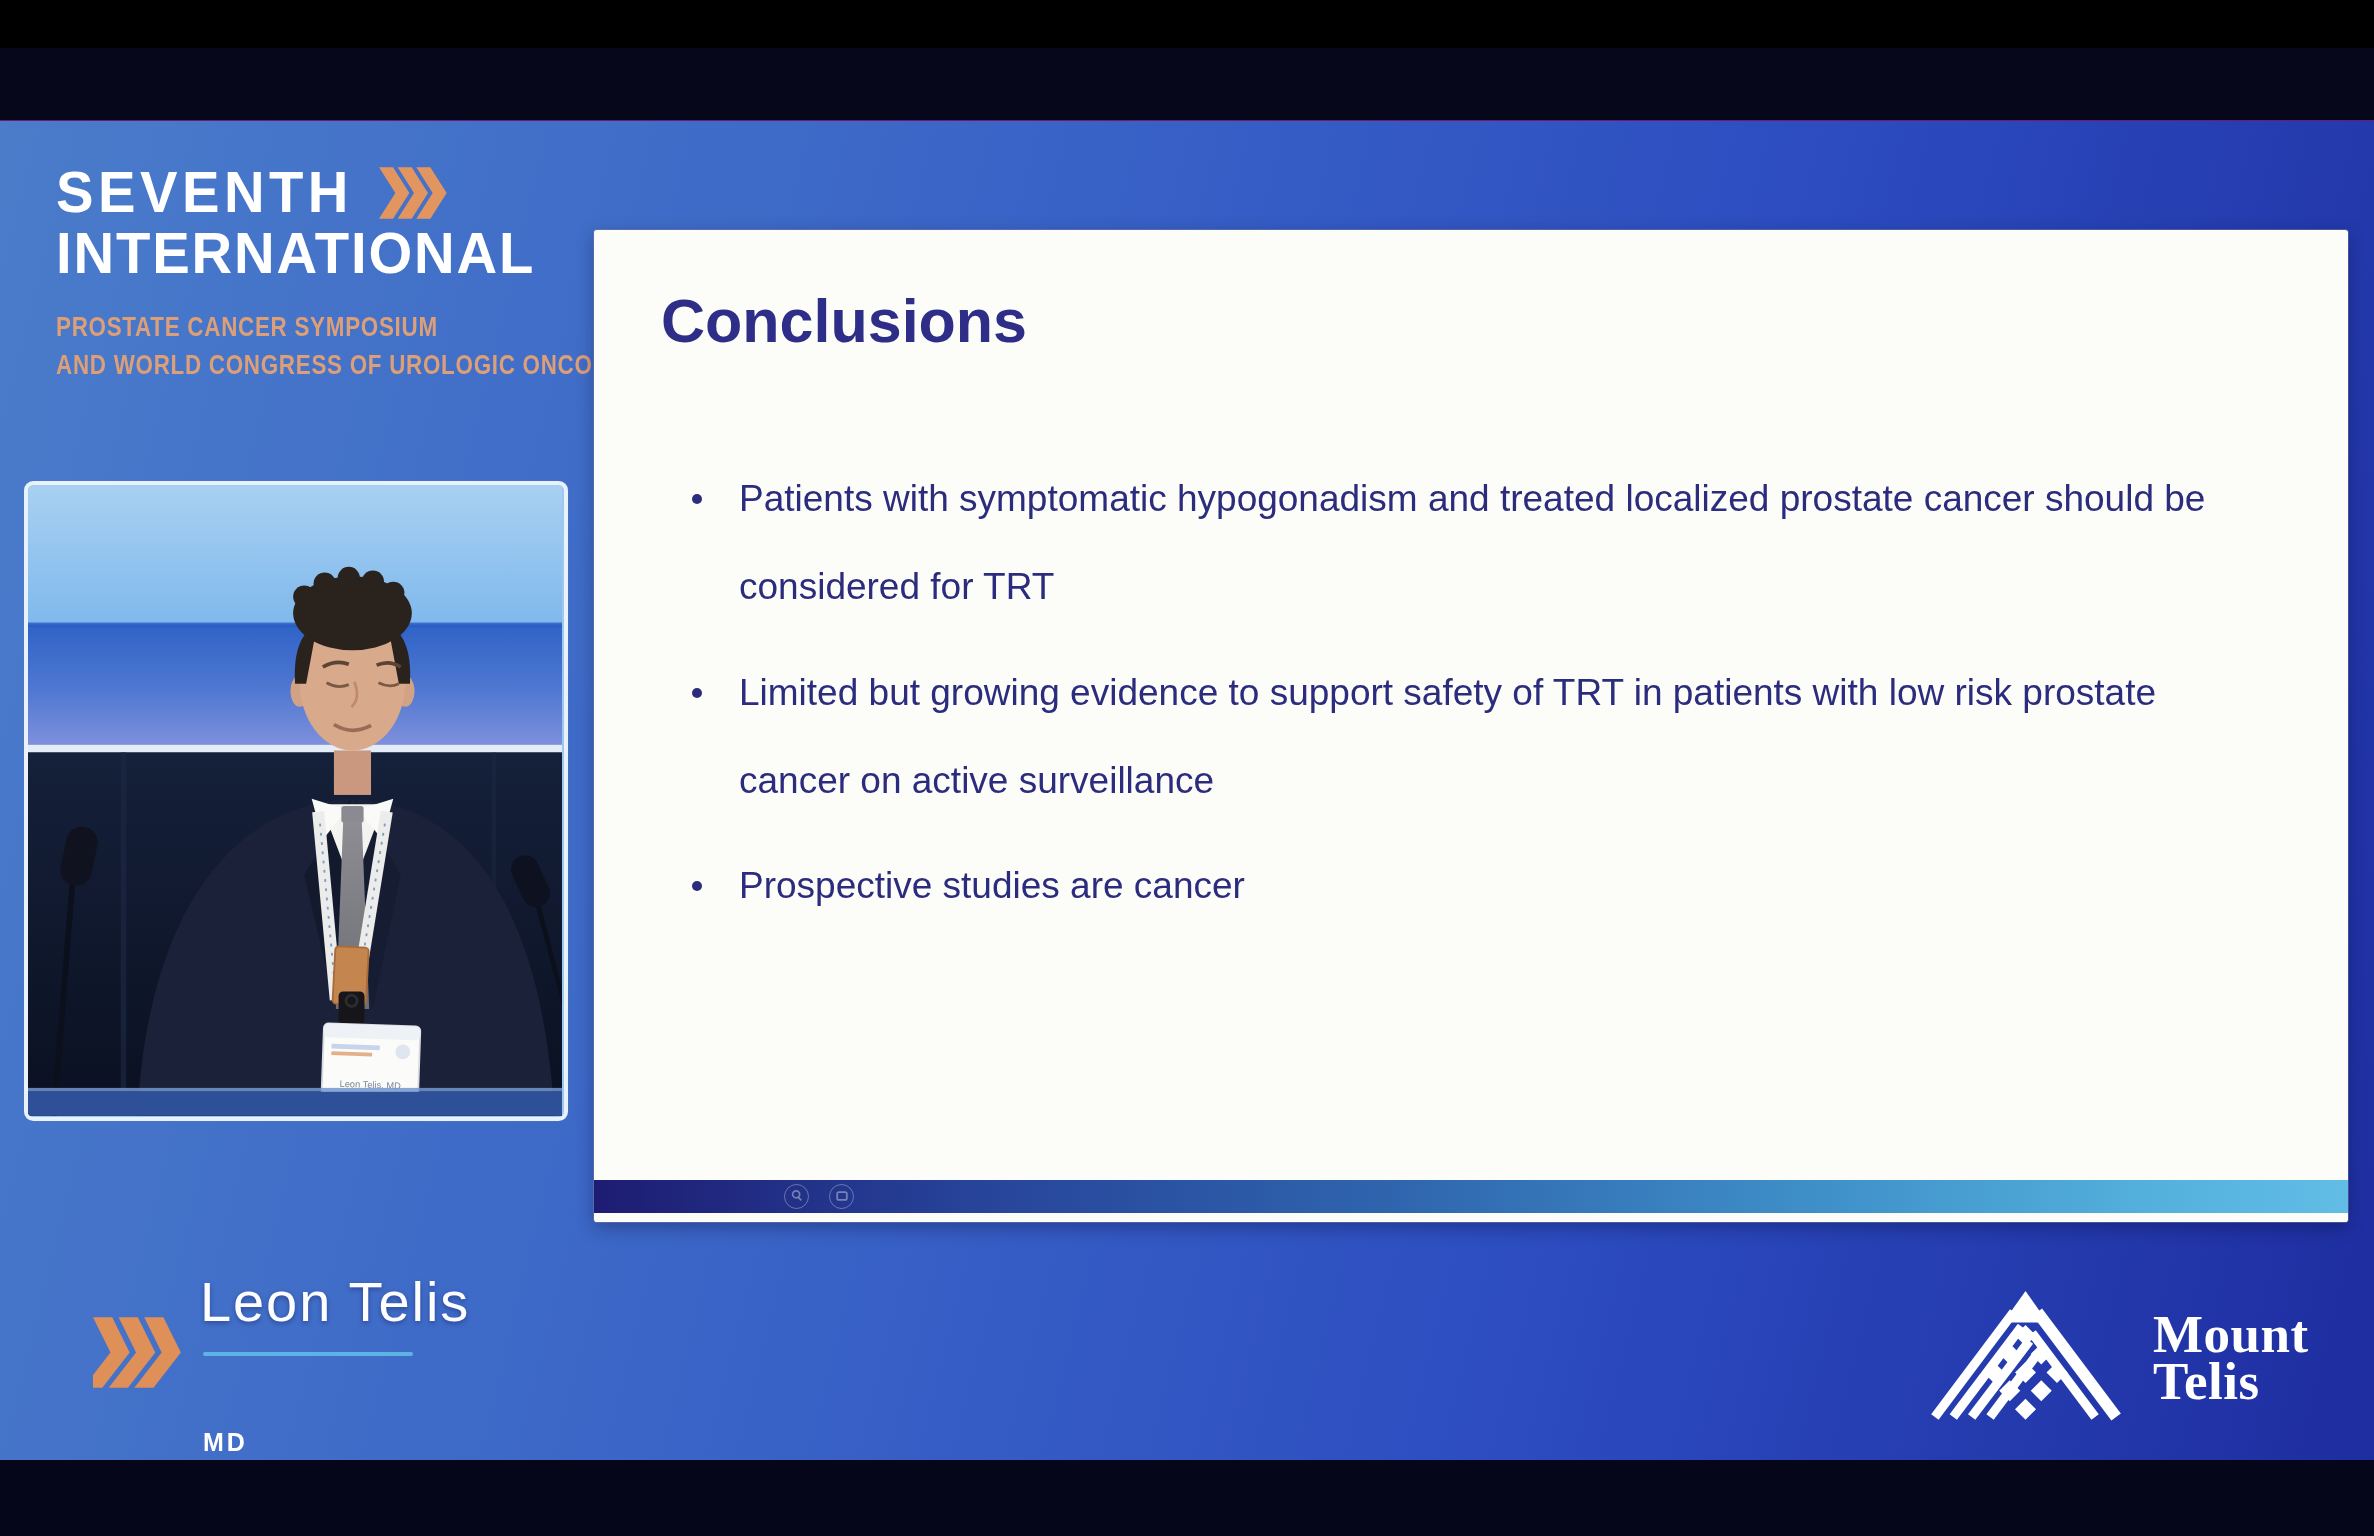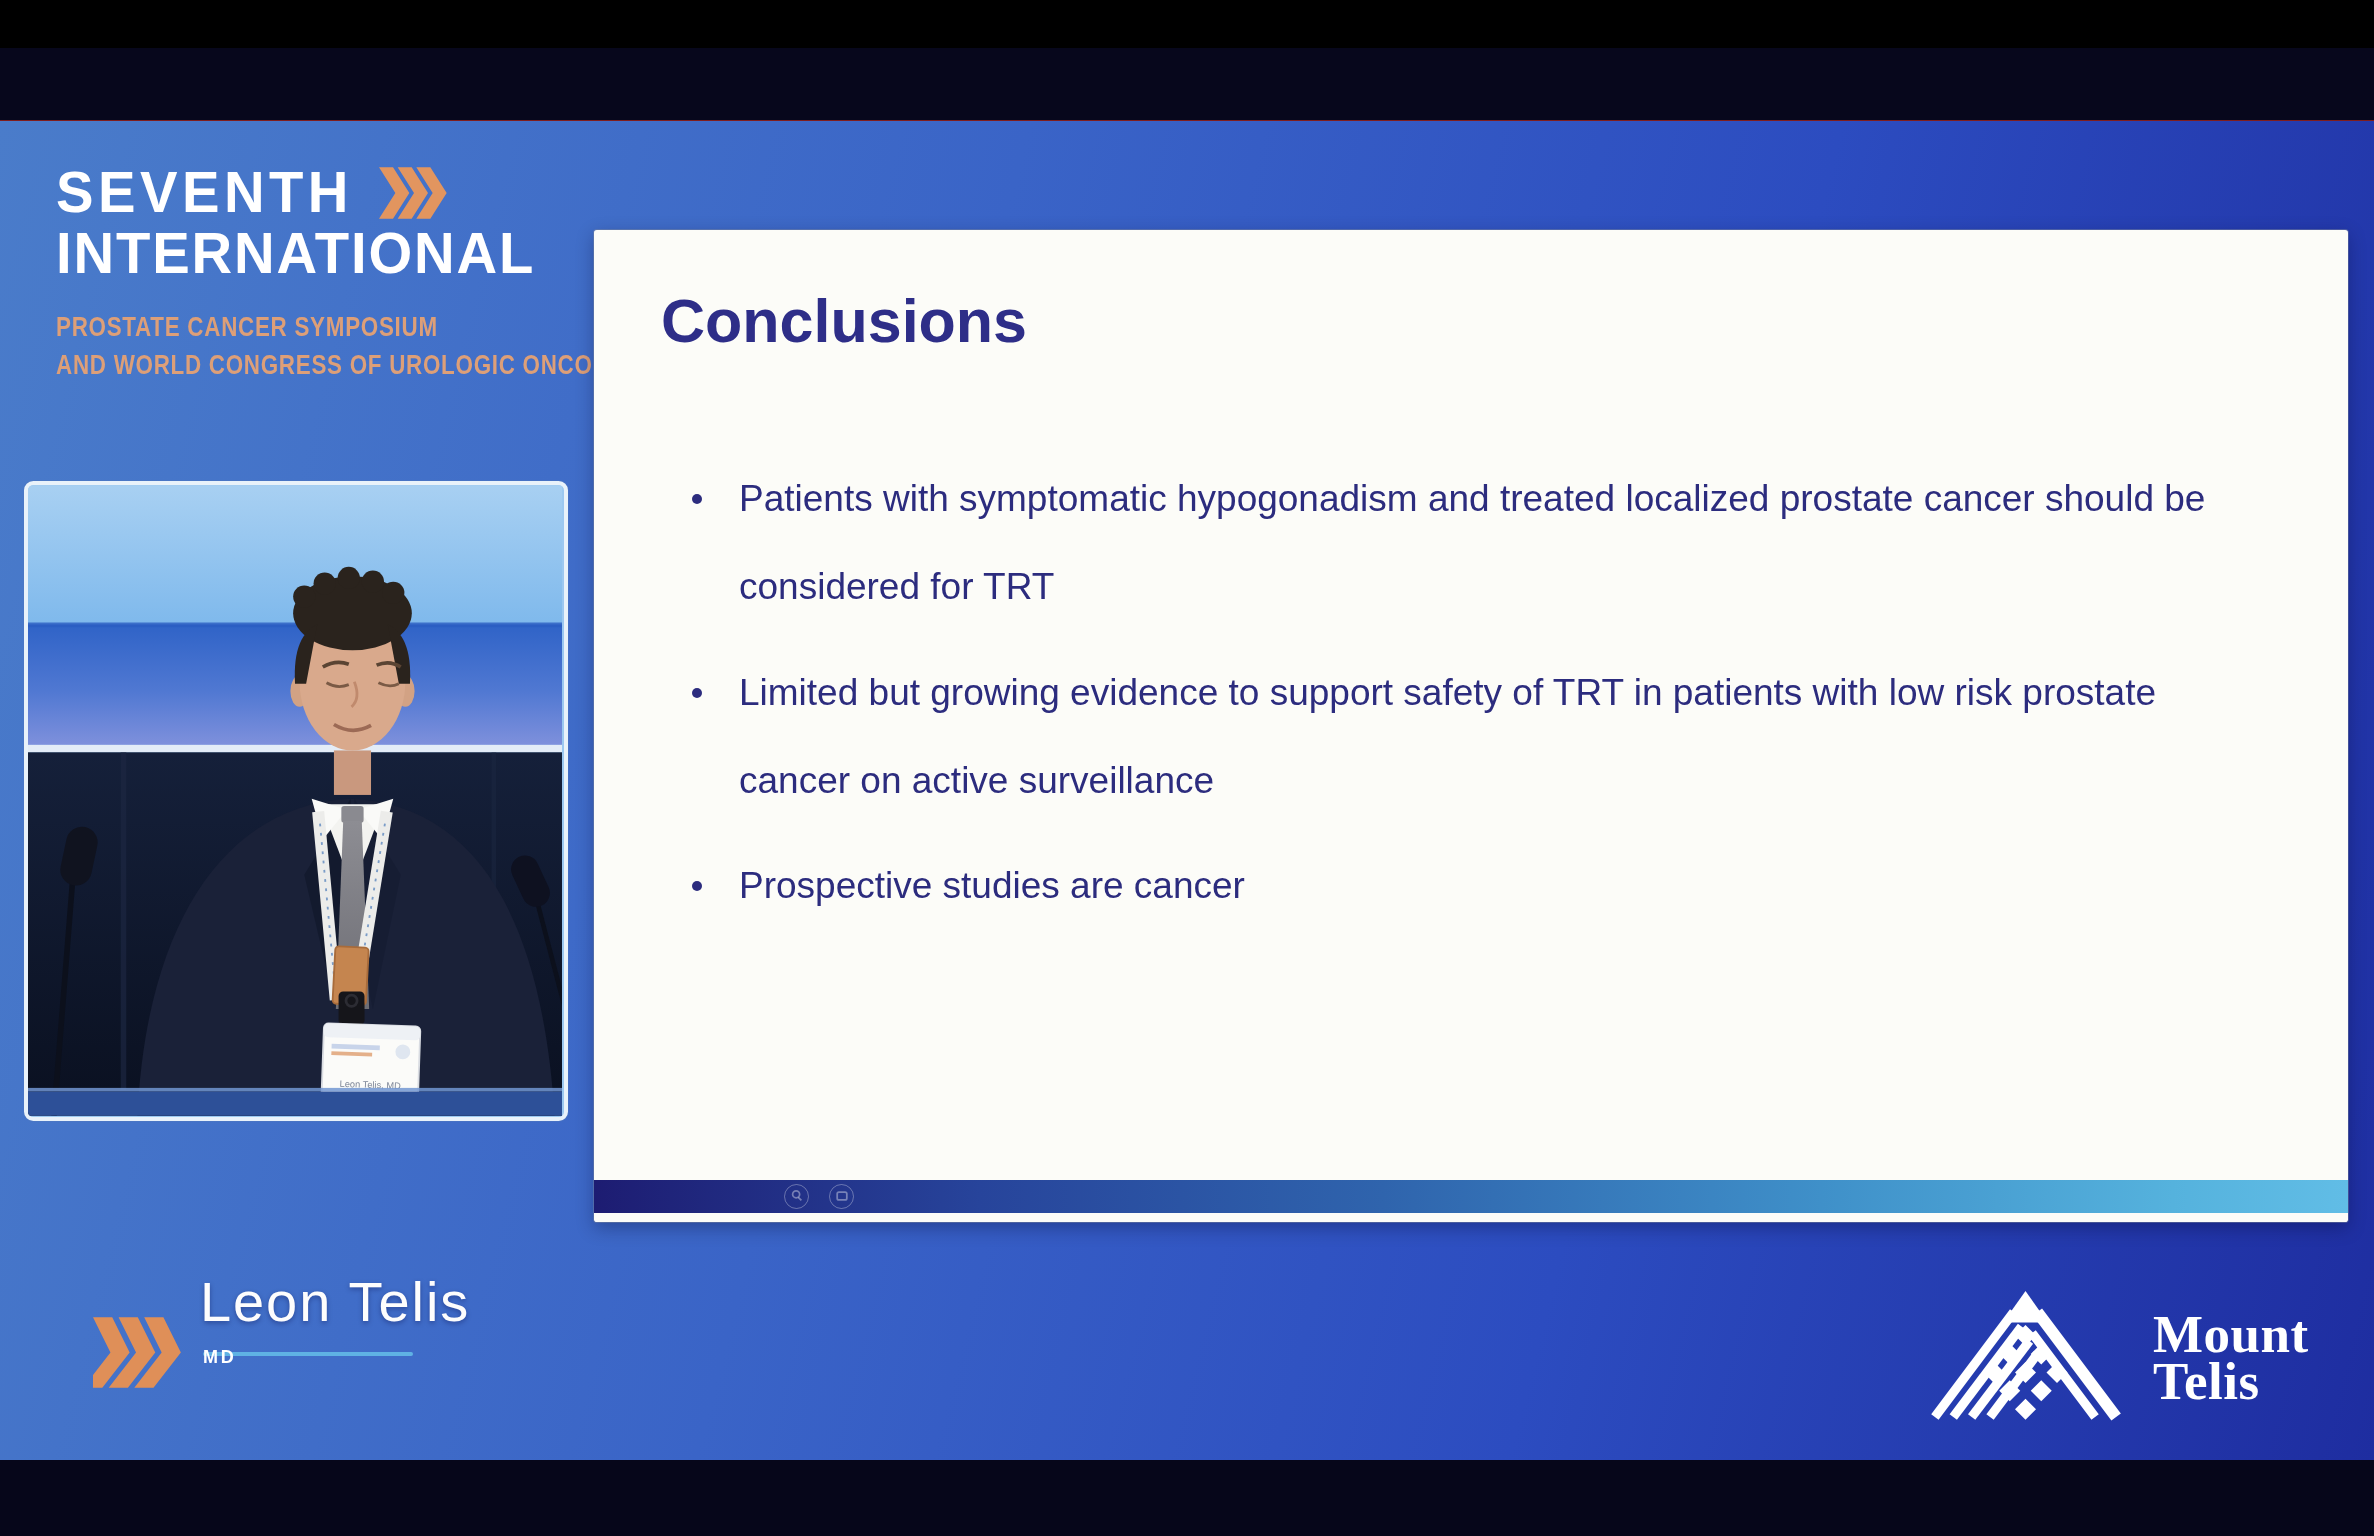--- a/index.html
+++ b/index.html
@@ -1,16 +1,16 @@
 <!DOCTYPE html>
 <html style="font-size:15px"><head>
 <meta charset="utf-8">
 <style>
   html,body{margin:0;padding:0;background:#000;}
-  .stage{position:relative;width:2375px;height:1536px;background:#7f1d1d;overflow:hidden;
+  .stage{position:relative;width:2375px;height:1536px;background:#701a75;overflow:hidden;
          font-family:"Liberation Sans",sans-serif;}
 
   
   .band-top-black{position:absolute;left:0;top:0;width:2375px;height:48px;background:#000;}
   .band-top-navy{position:absolute;left:0;top:48px;width:2375px;height:72px;background:#07071c;}
   .band-bottom-navy{position:absolute;left:0;top:1460px;width:2375px;height:76px;background:#06061a;}
 
   
   .content-bg{position:absolute;left:0;top:121px;width:2375px;height:1339px;
       background:linear-gradient(104deg,#4a7cca 0%,#3a64c7 38%,#2c4cc0 68%,#1e2da0 100%);}
@@ -29,21 +29,21 @@
   
   .video{position:absolute;left:24px;top:481px;width:544px;height:640px;box-sizing:border-box;
       border:4.6px solid #e9f2fa;border-radius:9.3px;overflow:hidden;background:#9cc8f0;
       box-shadow:0 0 0 0.9px rgba(80,120,190,.45);}
 
   
   .np-chevrons{position:absolute;left:93px;top:1306px;}
   .np-name{position:absolute;left:200px;top:1269px;font-size:56px;font-weight:400;color:#fdfdfd;
       letter-spacing:1.9px;white-space:nowrap;text-shadow:0 1.9px 5.6px rgba(0,0,60,.35);}
   .np-underline{position:absolute;left:203px;top:1352px;width:210px;height:3.7px;background:#5fb2e4;border-radius:1.9px;}
-  .np-md{position:absolute;left:203px;top:1347px;font-size:18px;font-weight:700;color:#fff;letter-spacing:2.8px;}
+  .np-md{position:absolute;left:203px;top:1428px;font-size:25px;font-weight:700;color:#fff;letter-spacing:2.8px;}
 
   
   .ms{position:absolute;left:1927px;top:1287px;display:flex;align-items:flex-start;}
   .ms-text{font-family:"Liberation Serif",serif;font-weight:700;font-size:53px;line-height:47px;
       color:#fff;margin-top:24px;margin-left:29px;letter-spacing:0.5px;}
 
   
   .slide{position:absolute;left:594px;top:230px;width:1748px;height:992px;background:#fcfcf8;
       border-radius:2.8px;box-shadow:0 0 0 0.9px rgba(125,135,160,.45),0 5.6px 18.6px rgba(0,0,40,.30);padding-left:6px;}
   .slide-title{position:absolute;left:67px;top:56px;font-size:61px;font-weight:700;color:#2e2e88;}

